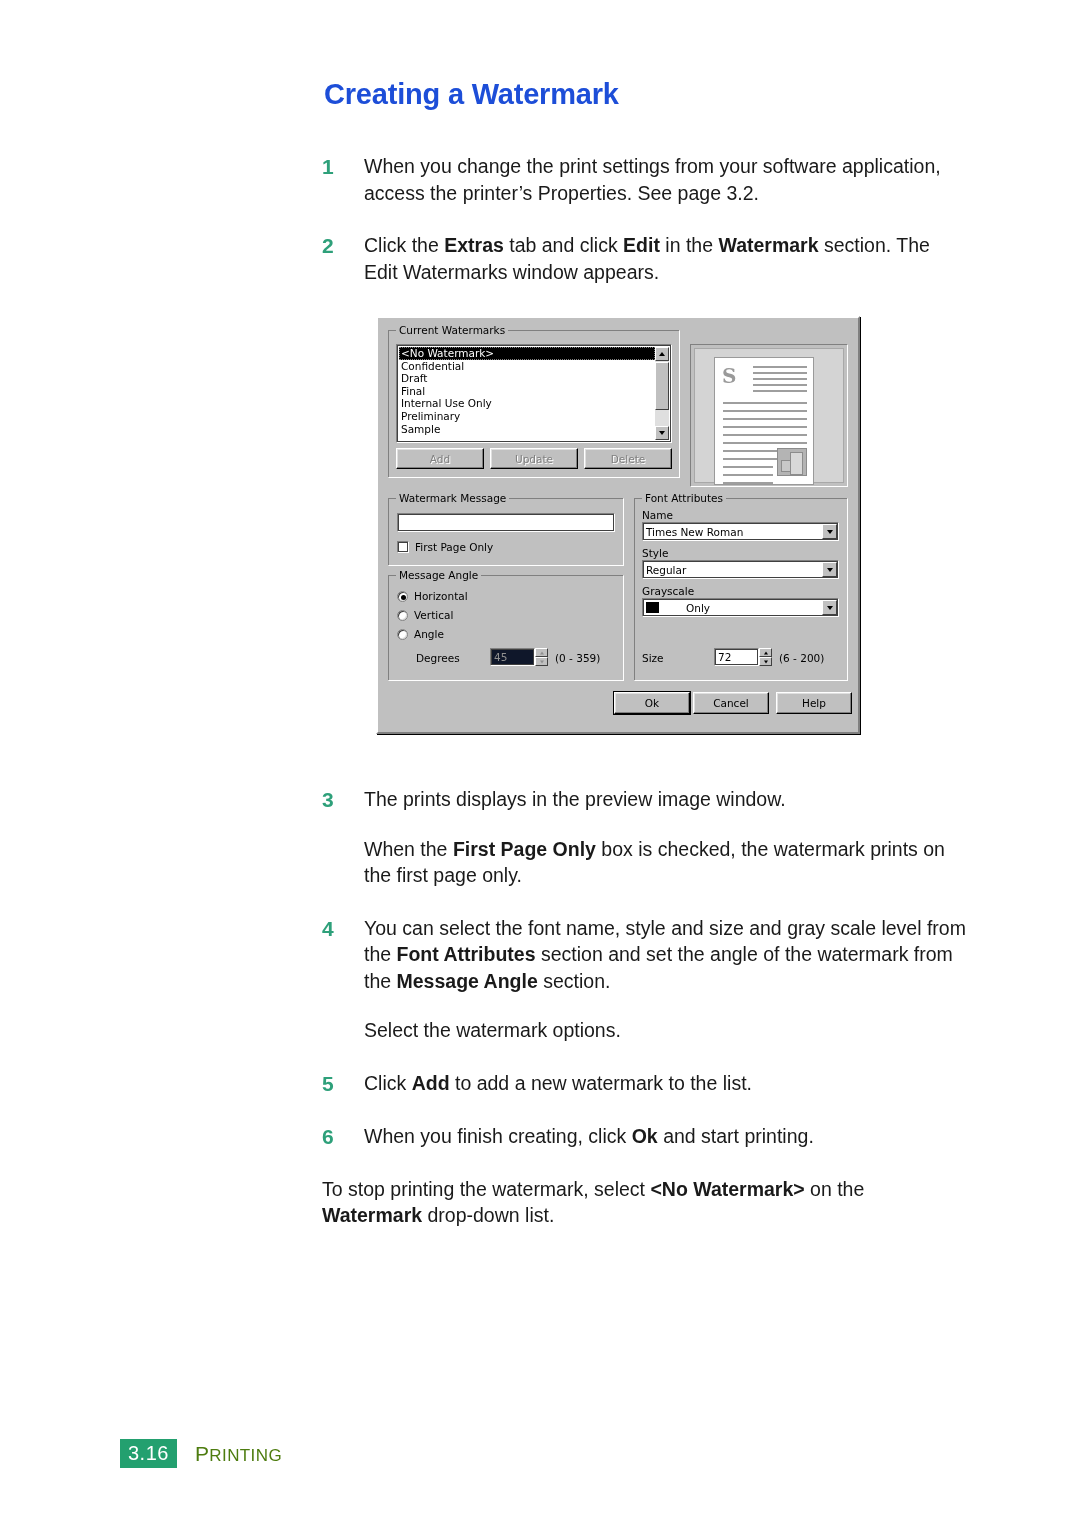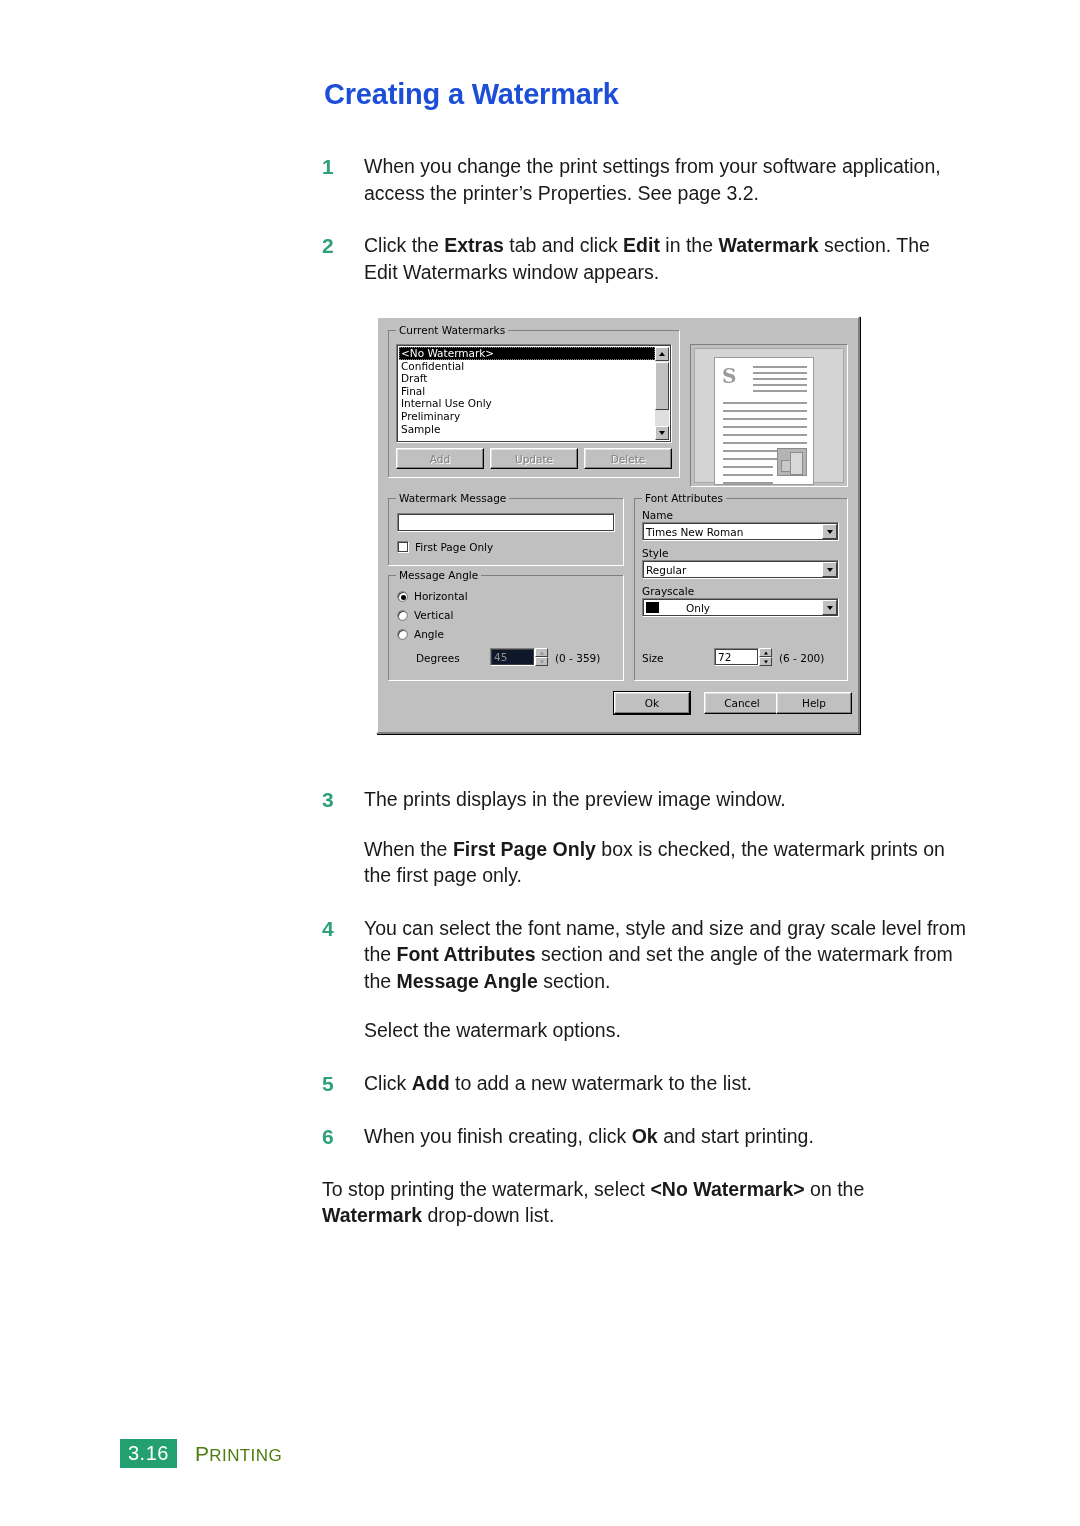--- a/index.html
+++ b/index.html
@@ -525,21 +525,21 @@
               <i class="arrow-up"></i>
             </span>
           <span class="spin-b">
               <i class="arrow-dn"></i>
             </span>
         </span>
       </div>
       <span class="lbl" style="left:399px; top:332px;">(6 - 200)</span>
 
       <div class="btn default" style="position:absolute; left:234px; top:372px; width:76px; height:22px;">Ok</div>
-      <div class="btn" style="position:absolute; left:324px; top:372px; width:76px; height:22px;">Cancel</div>
+      <div class="btn" style="position:absolute; left:313px; top:372px; width:76px; height:22px;">Cancel</div>
       <div class="btn" style="position:absolute; left:396px; top:372px; width:76px; height:22px;">Help</div>
 
     </div>
   </div>
 
   <div class="content" style="top:786px;">
     <div id="steps-bottom">
         <div class="step">
           <div class="step-num">3</div>
           <div class="step-body">

